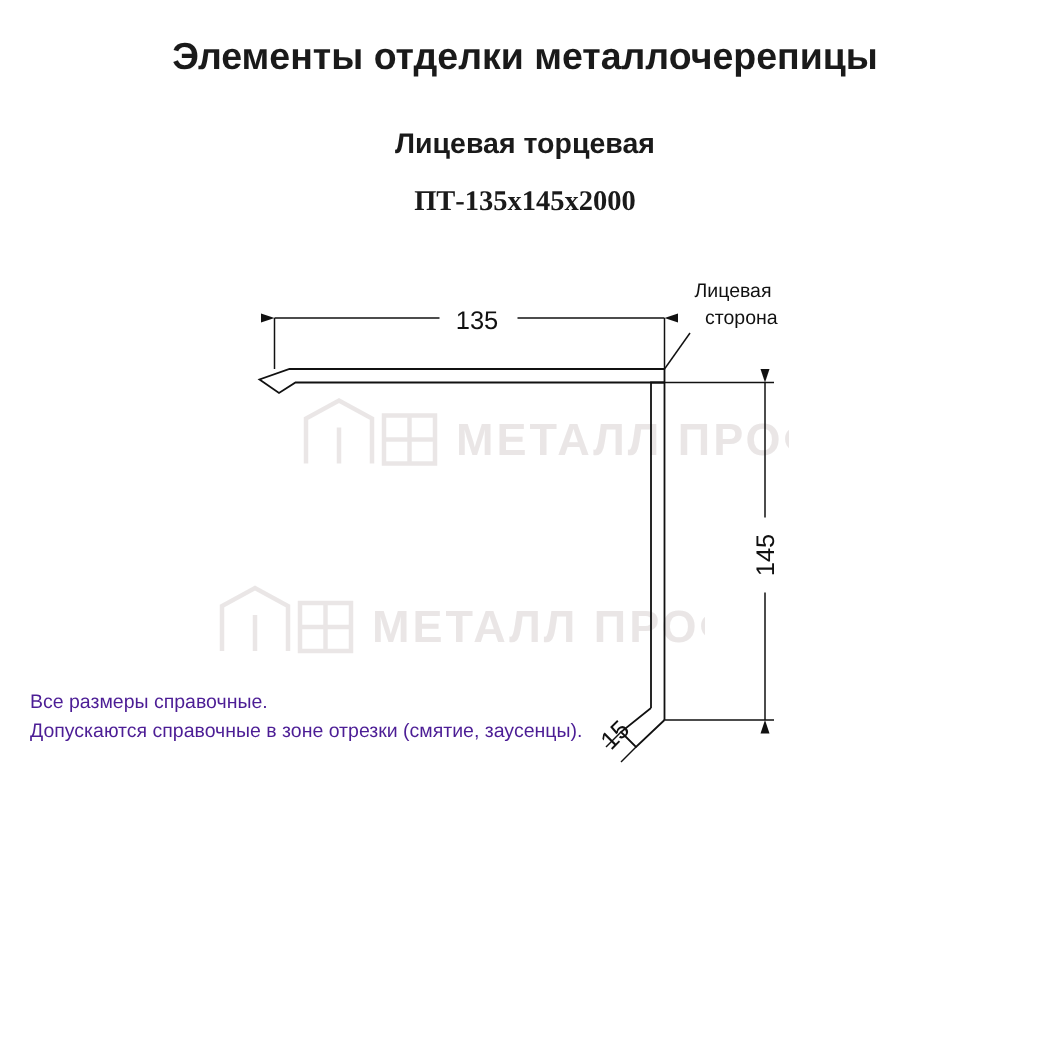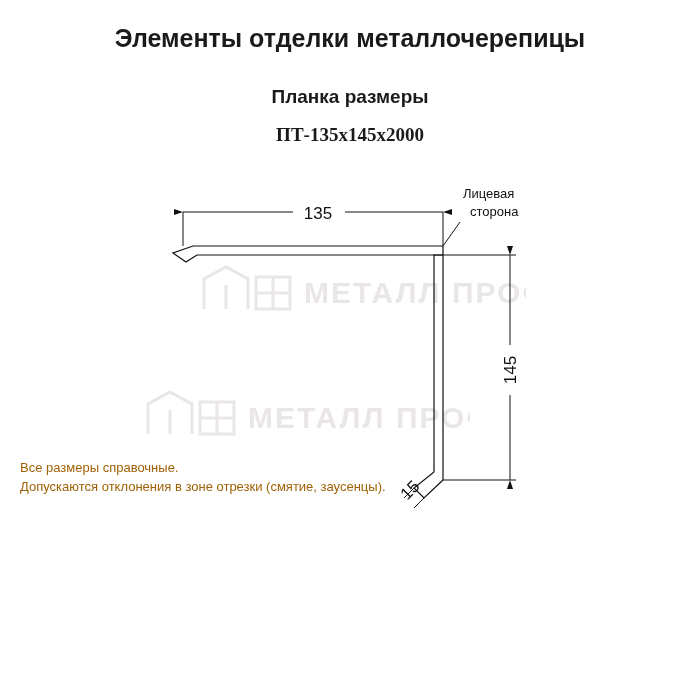--- a/index.html
+++ b/index.html
@@ -62,41 +62,41 @@
     opacity: 0.55;
   }
   .wm1 { left: 196px; top: 255px; }
   .wm2 { left: 140px; top: 380px; }
   .footer {
     position: absolute;
     left: 20px;
     bottom: 18px;
     font-size: 13px;
     line-height: 1.45;
-    color: #a16207;
+    color: #4c1d95;
   }
   .footer div { white-space: nowrap; }
   .lbl {
     font-size: 17px;
     fill: #111;
     font-family: "Liberation Sans", sans-serif;
   }
   .lbl-small {
     font-size: 13px;
     fill: #111;
     font-family: "Liberation Sans", sans-serif;
   }
 </style>
 </head>
 <body>
 
 <div class="page">
 
   <div class="title">Элементы отделки металлочерепицы</div>
-  <div class="subtitle">Планка размеры</div>
+  <div class="subtitle">Лицевая торцевая</div>
   <div class="code">ПТ-135х145х2000</div>
 
   <div class="watermark wm1">
     <svg width="330" height="70" viewBox="0 0 330 70">
       <g fill="none" stroke="#d9d3d3" stroke-width="3">
         <path d="M8 54 L8 24 L30 12 L52 24 L52 54"></path>
         <path d="M30 54 L30 30"></path>
         <rect x="60" y="22" width="34" height="32"></rect>
         <path d="M60 38 L94 38"></path>
         <path d="M77 22 L77 54"></path>
@@ -164,16 +164,16 @@
       <g stroke="#111" stroke-width="1" fill="none">
         <path d="M443 96 L460 72"></path>
       </g>
       <text class="lbl-small" x="463" y="48">Лицевая</text>
       <text class="lbl-small" x="470" y="66">сторона</text>
     </svg>
   </div>
 
   <div class="footer">
     <div>Все размеры справочные.</div>
-    <div>Допускаются отклонения в зоне отрезки (смятие, заусенцы).</div>
+    <div>Допускаются справочные в зоне отрезки (смятие, заусенцы).</div>
   </div>
 
 </div>
 
 </body></html>

